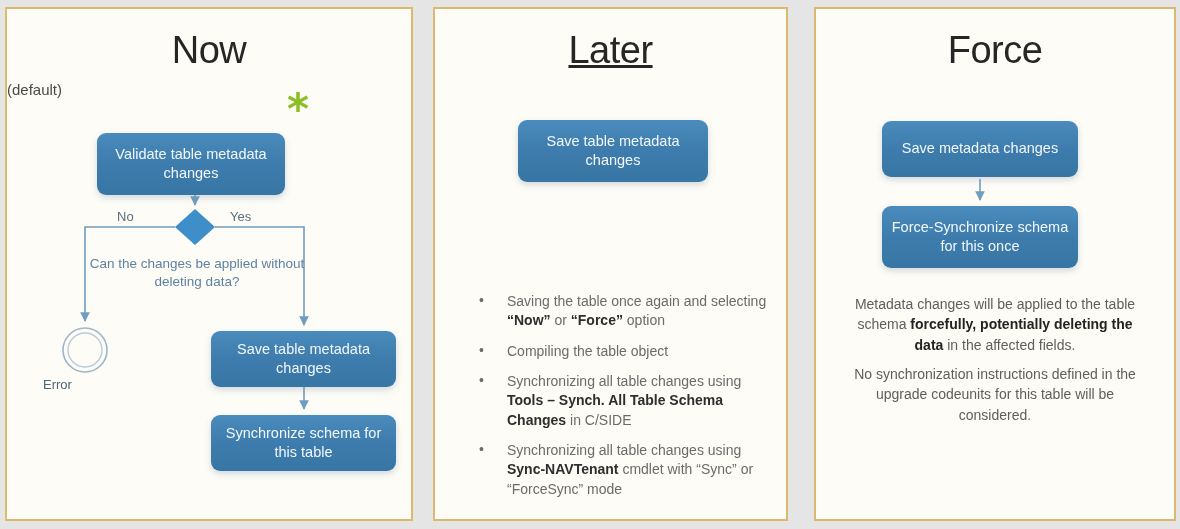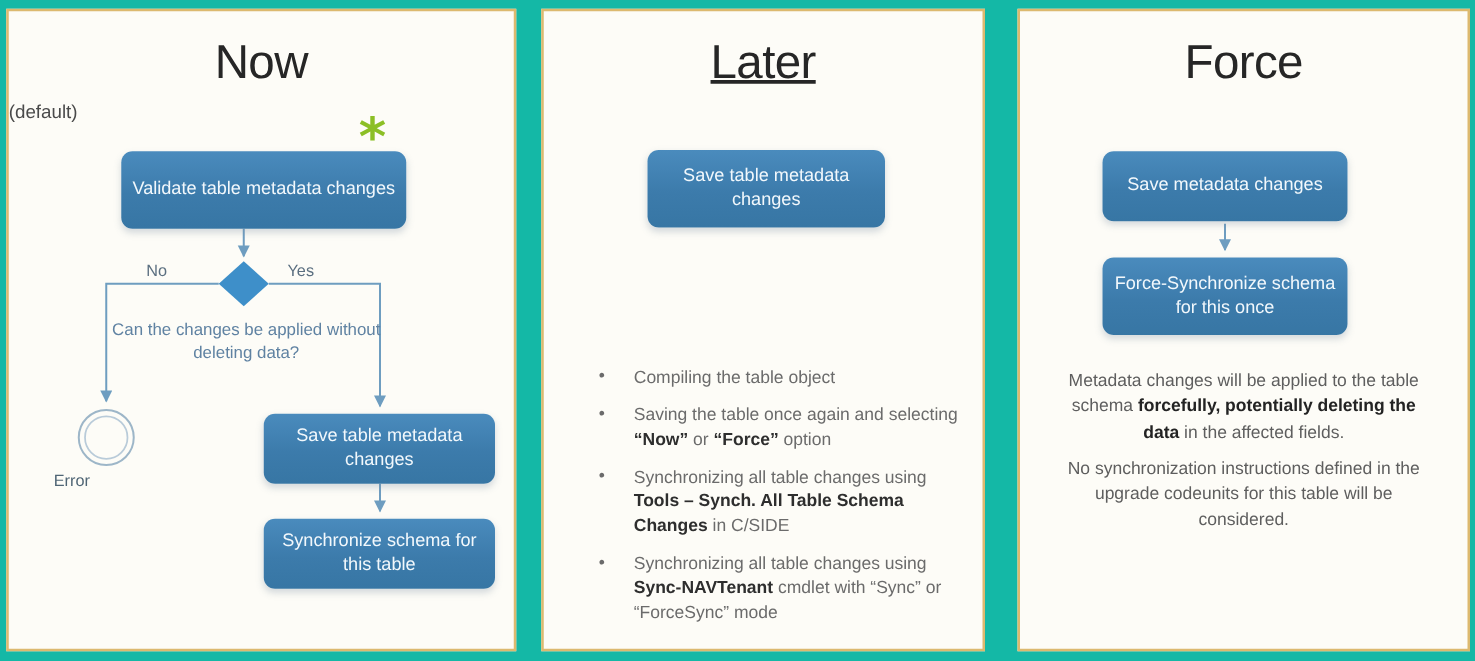--- a/index.html
+++ b/index.html
@@ -10,21 +10,21 @@
   body {
     width: 1180px;
     height: 529px;
     font-family: "Liberation Sans", sans-serif;
     overflow: hidden;
   }
   .slide {
     position: relative;
     width: 1180px;
     height: 529px;
-    background: #14b8a6;
+    background: #e5e5e5;
   }
 
   
   .panel {
     position: absolute;
     top: 7px;
     height: 514px;
     background: #fdfcf7;
     border: 2px solid #dcb96f;
     box-sizing: border-box;
@@ -77,21 +77,21 @@
     text-align: center;
     display: flex;
     align-items: center;
     justify-content: center;
     box-sizing: border-box;
     padding: 4px 8px;
     box-shadow: 0 3px 6px rgba(120,140,160,0.30);
   }
 
   
-  #box-validate   { left: 90px;  top: 112px; width: 228px; height: 62px; }
+  #box-validate   { left: 90px;  top: 124px; width: 188px; height: 62px; }
   #box-save-now   { left: 204px; top: 322px; width: 185px; height: 56px; }
   #box-sync-now   { left: 204px; top: 406px; width: 185px; height: 56px; }
 
   
   #box-save-later { left: 83px;  top: 111px; width: 190px; height: 62px; }
 
   
   #box-save-force { left: 66px;  top: 112px; width: 196px; height: 56px; }
   #box-forcesync  { left: 66px;  top: 197px; width: 196px; height: 62px; }
 
@@ -260,22 +260,22 @@
 
   <div class="panel" id="panel-later">
     <div class="panel-inner">
 
       <div class="panel-title" id="title-later">Later</div>
 
       <div class="proc-box" id="box-save-later">Save table metadata changes</div>
 
 
       <ul class="bullets">
+          <li><span>Saving the table once again and selecting </span><b>“Now”</b><span> or </span><b>“Force”</b><span> option</span></li>
           <li><span>Compiling the table object</span></li>
-          <li><span>Saving the table once again and selecting </span><b>“Now”</b><span> or </span><b>“Force”</b><span> option</span></li>
           <li><span>Synchronizing all table changes using </span><b>Tools – Synch. All Table Schema Changes</b><span> in C/SIDE</span></li>
           <li><span>Synchronizing all table changes using </span><b>Sync-NAVTenant</b><span> cmdlet with “Sync” or “ForceSync” mode</span></li>
         </ul>
 
     </div>
   </div>
 
   <div class="panel" id="panel-force">
     <div class="panel-inner">
 

